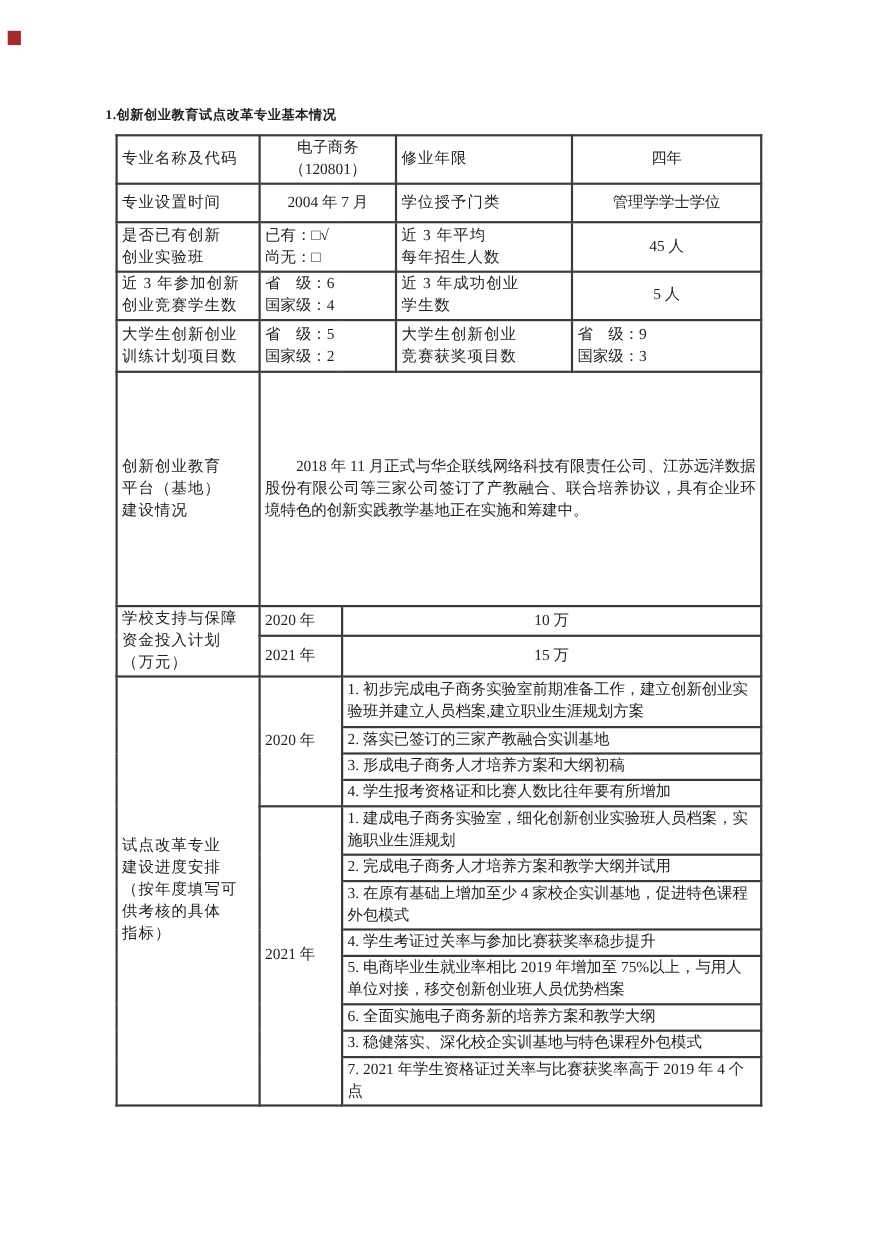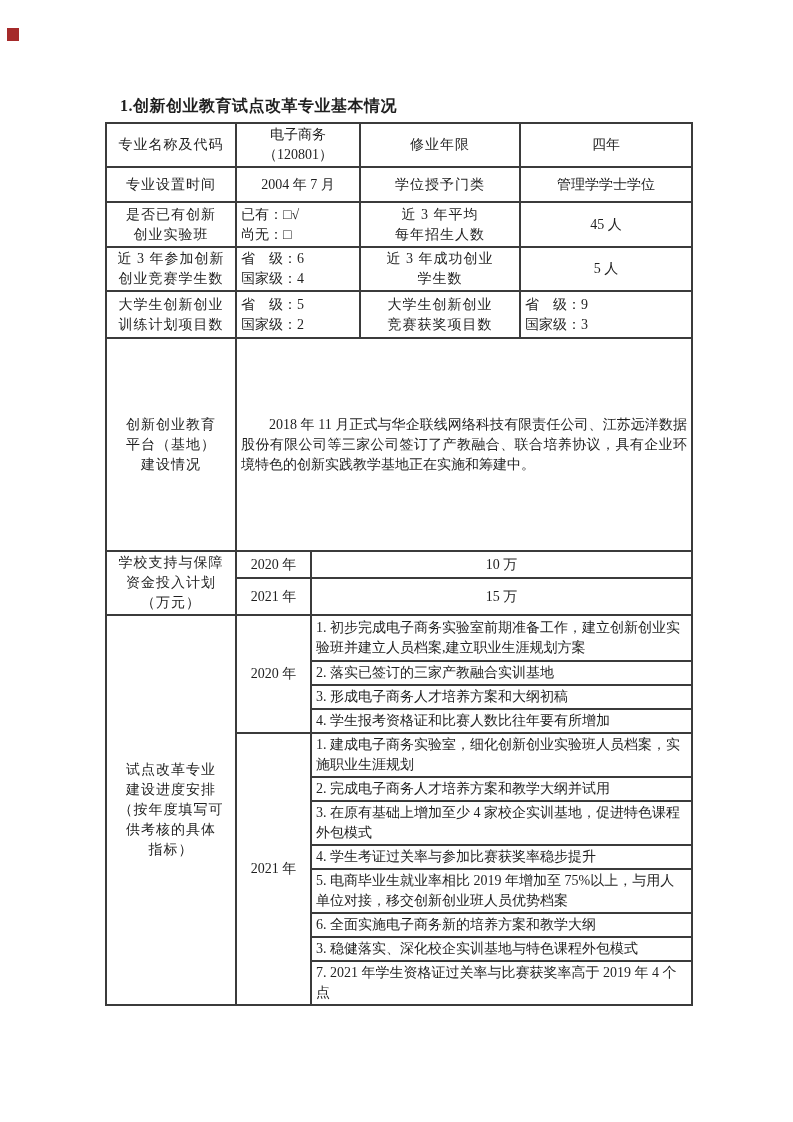--- a/index.html
+++ b/index.html
@@ -16,23 +16,23 @@
   .corner-mark {
     position: absolute;
     left: 7px;
     top: 28px;
     width: 12px;
     height: 13px;
     background: #a52a2a;
   }
   .doc-title {
     position: absolute;
-    left: 120px;
+    left: 96px;
     top: 96px;
-    font-size: 16px;
+    font-size: 12px;
     font-weight: bold;
     letter-spacing: 0.5px;
     white-space: nowrap;
   }
   table.form {
     position: absolute;
     left: 105px;
     top: 122px;
     width: 586px;
     border-collapse: collapse;
@@ -41,21 +41,21 @@
   table.form td {
     border: 2px solid #3b3b3b;
     padding: 1px 4px;
     vertical-align: middle;
     font-size: 14px;
     line-height: 20px;
     overflow: hidden;
   }
   .ctr { text-align: center; }
   .pre { white-space: pre-line; }
-  .label-cell { text-align: center; letter-spacing: 1px; font-size: 14px; }
+  .label-cell { letter-spacing: 1px; font-size: 14px; }
   .small { font-size: 12px; }
   .val { font-size: 13px; }
   .left-small {
     text-align: left;
     font-size: 12px;
     padding-left: 8px;
     line-height: 22px;
     border-radius: 21px;
   }
   .platform-text {
@@ -64,21 +64,21 @@
     padding: 6px 12px;
     text-indent: 2em;
     text-align: justify;
   }
   .item-cell {
     font-size: 13px;
     line-height: 20px;
     padding: 1px 7px;
     text-align: left;
   }
-  .year-cell { text-align: center; font-size: 14px; }
+  .year-cell { font-size: 14px; }
 </style>
 </head>
 <body>
 
 <div class="page">
   <div class="corner-mark"></div>
 
   <div class="doc-title">1.创新创业教育试点改革专业基本情况</div>
 
   <table class="form">

